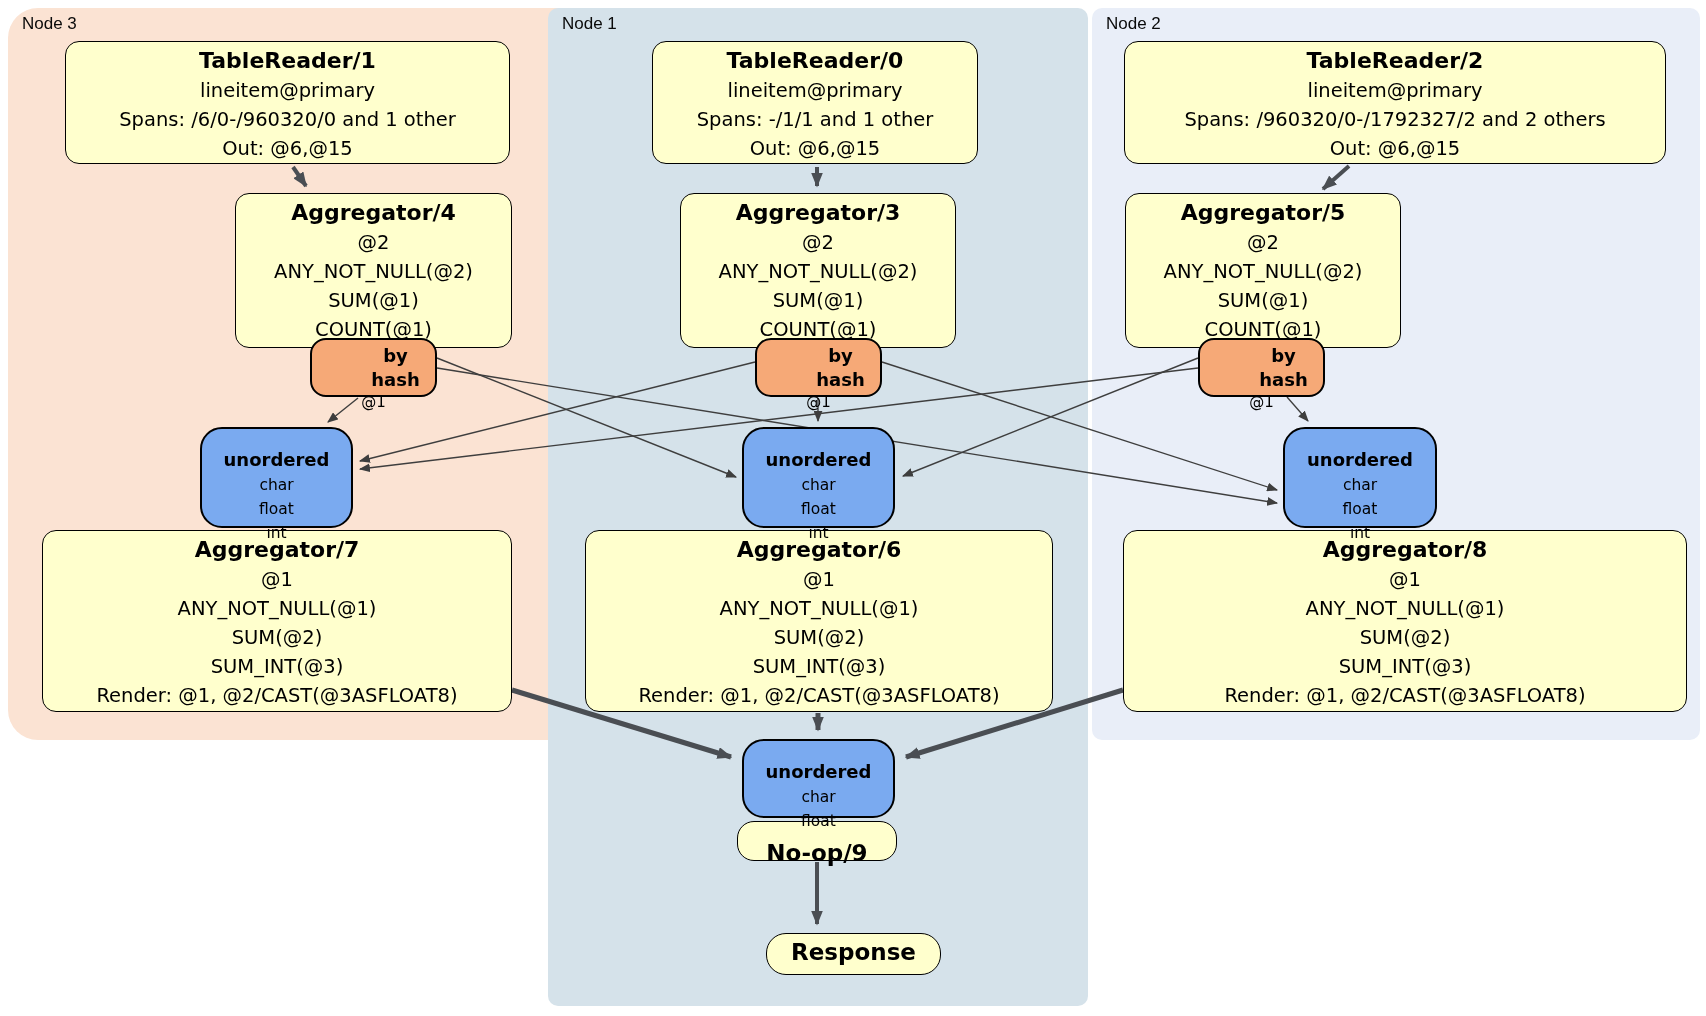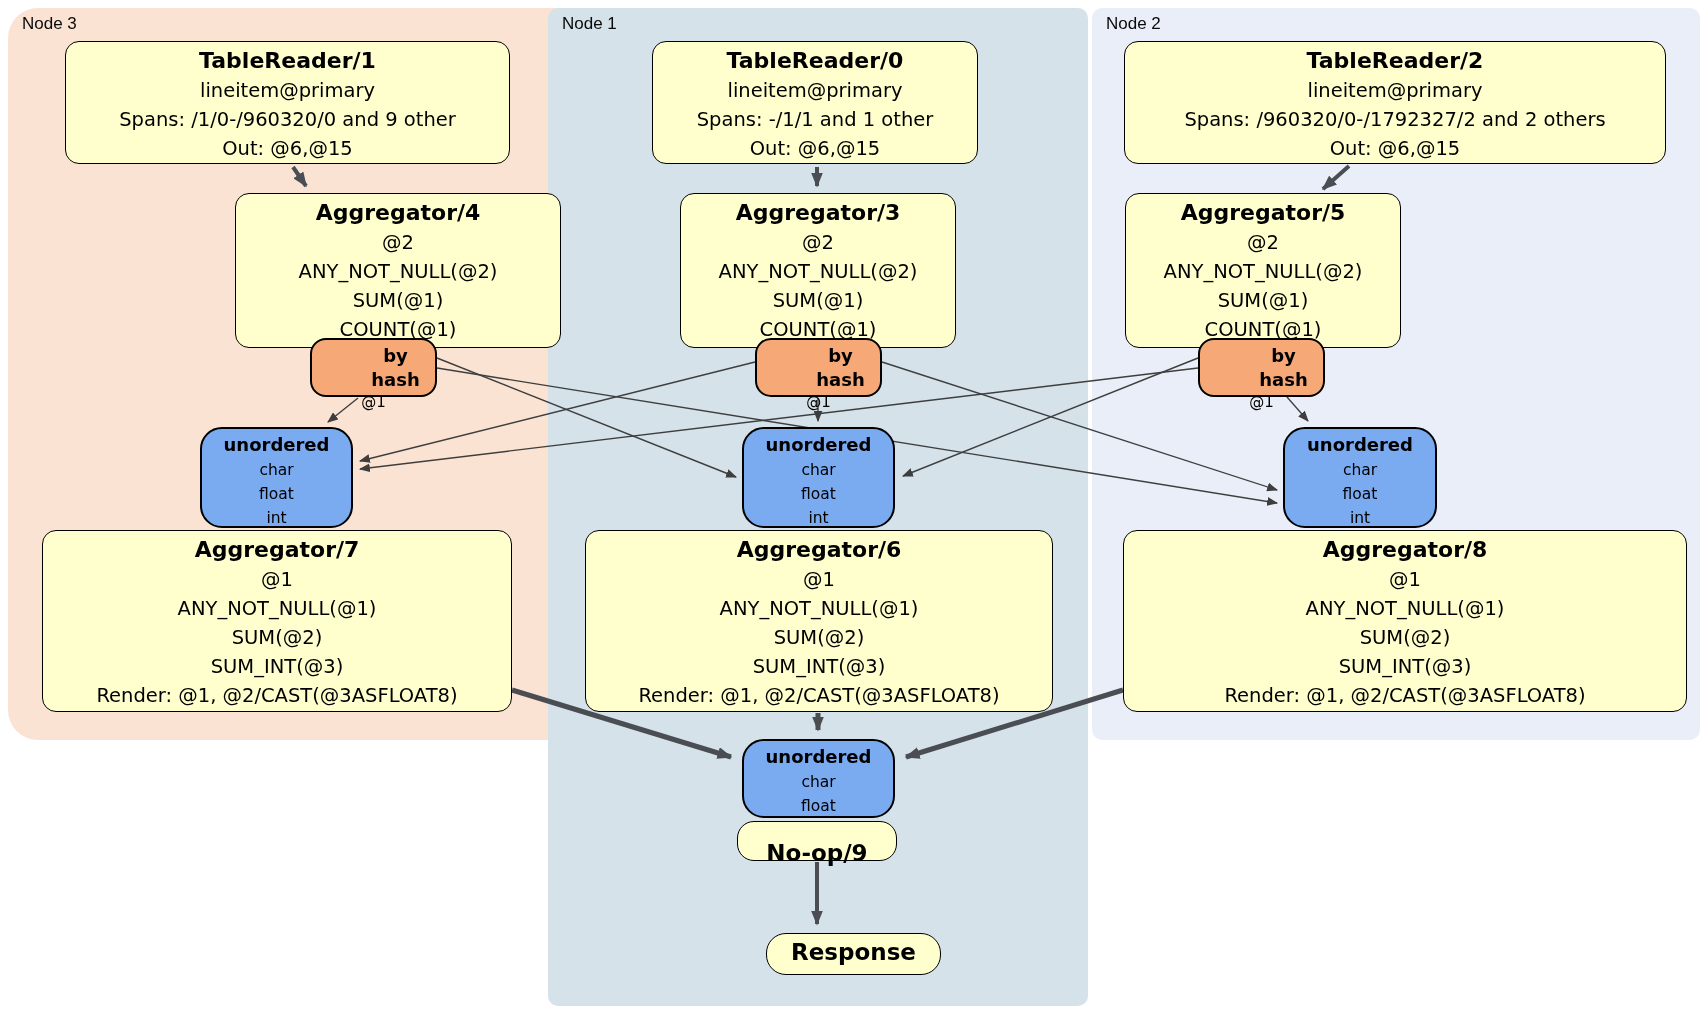--- a/index.html
+++ b/index.html
@@ -11,21 +11,21 @@
   .region-label{
     position:absolute;top:6px;left:14px;
     font-family:"Liberation Sans",sans-serif;font-size:17px;color:#0a0a0a;
   }
   #edge-layer{position:absolute;left:0;top:0;z-index:2;}
   .node-box{position:absolute;z-index:3;box-sizing:border-box;background:var(--box-yellow);
     border:1.6px solid var(--border);border-radius:14px;text-align:center;padding-top:3px;}
   .router-box{position:absolute;z-index:4;box-sizing:border-box;background:var(--box-orange);
     border:2.2px solid var(--border);border-radius:16px;text-align:center;padding-top:4px;}
   .sync-box{position:absolute;z-index:4;box-sizing:border-box;background:var(--box-blue);
-    border:2.2px solid var(--border);border-radius:22px;text-align:center;padding-top:3px;}
+    border:2.2px solid var(--border);border-radius:22px;text-align:center;padding-top:18px;}
   .p-title{font-size:22px;font-weight:bold;line-height:31px;}
   .p-row{font-size:19.5px;line-height:29px;white-space:nowrap;}
   .r-title{font-size:18px;font-weight:bold;line-height:24px;margin-left:44px;}
   .r-row{font-size:15px;line-height:20px;}
   .s-title{font-size:18px;font-weight:bold;line-height:26px;}
   .s-row{font-size:15.5px;line-height:24px;}
   .single-title{font-size:23px;font-weight:bold;line-height:33px;}
 </style>
 </head>
 <body>
@@ -71,37 +71,37 @@
       <line x1="882" y1="362" x2="1277" y2="490" marker-end="url(#arrow-small)"></line>
       <line x1="1287" y1="397" x2="1308" y2="421" marker-end="url(#arrow-small)"></line>
       <line x1="1198" y1="358" x2="903" y2="476" marker-end="url(#arrow-small)"></line>
       <line x1="1198" y1="368" x2="360" y2="469" marker-end="url(#arrow-small)"></line>
     </g>
   </svg>
 
   <div class="node-box" style="left:65px;top:41px;width:445px;height:123px;">
     <div class="p-title">TableReader/1</div>
     <div class="p-row">lineitem@primary</div>
-    <div class="p-row">Spans: /1/0-/960320/0 and 9 other</div>
+    <div class="p-row">Spans: /6/0-/960320/0 and 1 other</div>
     <div class="p-row">Out: @6,@15</div>
   </div>
   <div class="node-box" style="left:652px;top:41px;width:326px;height:123px;">
     <div class="p-title">TableReader/0</div>
     <div class="p-row">lineitem@primary</div>
     <div class="p-row">Spans: -/1/1 and 1 other</div>
     <div class="p-row">Out: @6,@15</div>
   </div>
   <div class="node-box" style="left:1124px;top:41px;width:542px;height:123px;">
     <div class="p-title">TableReader/2</div>
     <div class="p-row">lineitem@primary</div>
     <div class="p-row">Spans: /960320/0-/1792327/2 and 2 others</div>
     <div class="p-row">Out: @6,@15</div>
   </div>
 
-  <div class="node-box" style="left:235px;top:193px;width:326px;height:155px;">
+  <div class="node-box" style="left:235px;top:193px;width:277px;height:155px;">
     <div class="p-title">Aggregator/4</div>
     <div class="p-row">@2</div>
     <div class="p-row">ANY_NOT_NULL(@2)</div>
     <div class="p-row">SUM(@1)</div>
     <div class="p-row">COUNT(@1)</div>
   </div>
   <div class="node-box" style="left:680px;top:193px;width:276px;height:155px;">
     <div class="p-title">Aggregator/3</div>
     <div class="p-row">@2</div>
     <div class="p-row">ANY_NOT_NULL(@2)</div>

